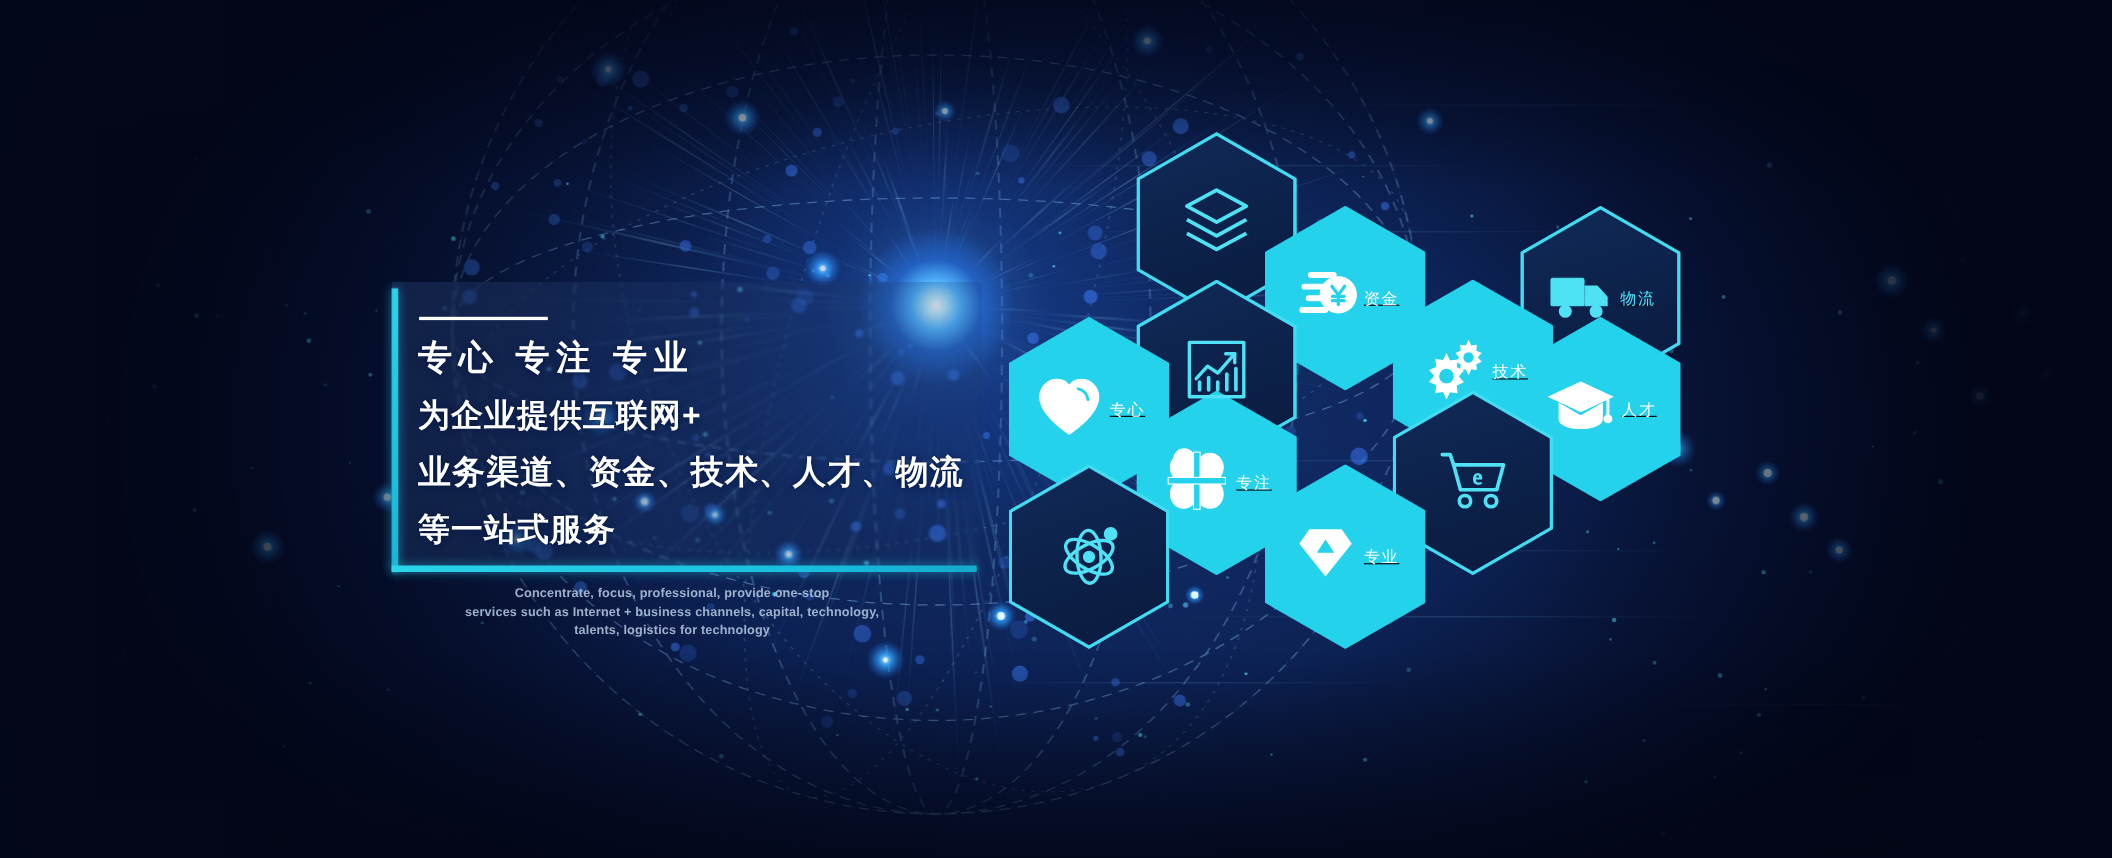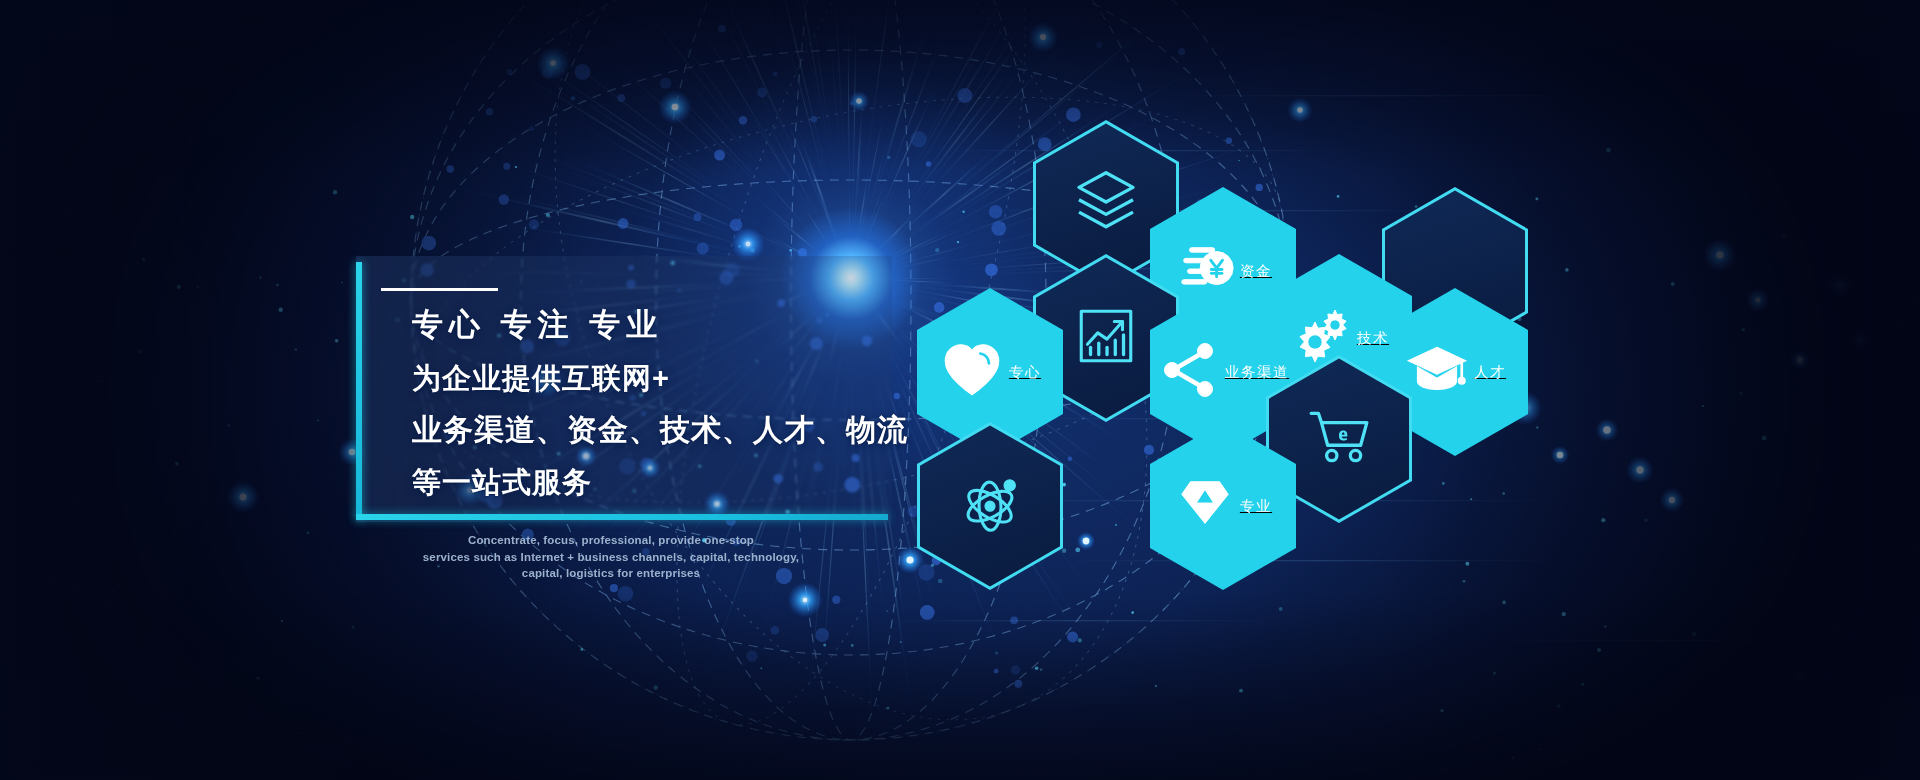--- a/index.html
+++ b/index.html
@@ -67,21 +67,20 @@
   .rule{
     position:absolute; left:381px; top:288px; width:117px; height:3px; background:#ffffff;
   }
   .headings{
     position:absolute; left:380px; top:298px; width:520px;
   }
   .h-line{
     color:#ffffff; font-weight:700; letter-spacing:.5px;
     text-shadow:0 2px 9px rgba(0,26,70,.85), 0 0 2px rgba(0,20,60,.8);
     white-space:nowrap;
-    margin-left:32px;
   }
   .h1{ font-size:31px; line-height:54px; letter-spacing:6px; }
   .h2{ font-size:29px; line-height:52px; letter-spacing:1px; }
   .h3{ font-size:30px; line-height:52px; letter-spacing:1px; }
   .h4{ font-size:29px; line-height:52px; letter-spacing:1px; }
 
   .subtitle{
     position:absolute; left:415px; top:532px; width:392px;
     text-align:center; color:#a9bfd8; font-size:11.5px; line-height:16.5px;
     letter-spacing:.15px; opacity:.92;font-weight:bold;
@@ -721,21 +720,21 @@
   <div class="headings">
     <div class="h-line h1">专心  专注  专业</div>
     <div class="h-line h2">为企业提供互联网+</div>
     <div class="h-line h3">业务渠道、资金、技术、人才、物流</div>
     <div class="h-line h4">等一站式服务</div>
   </div>
 
   <div class="subtitle">
     <div>Concentrate, focus, professional, provide one-stop</div>
     <div>services such as Internet + business channels, capital, technology,</div>
-    <div>capital, logistics for enterprises</div>
+    <div>talents, logistics for technology</div>
   </div>
 
   <div class="hexwrap" id="hexwrap">
       <div class="hex outline" style="left: 1033px; top: 120px;">
         <div class="shape"></div>
         <div class="inner"></div>
         <div class="content">
           <span class="ico" style="color: rgb(79, 226, 246);"><svg width="72" height="72" viewBox="0 0 64 64">
               <g stroke-width="3" stroke-linejoin="round" fill="none">
                 <path d="M32 6 56 19 32 32 8 19Z"></path>
@@ -762,20 +761,31 @@
                 <line x1="38.5" y1="32.5" x2="49.5" y2="32.5"></line>
                 <line x1="38.5" y1="36.5" x2="49.5" y2="36.5"></line>
               </g>
             </svg></span>
           <span class="label">资金</span>
         </div>
       </div>
       <div class="hex outline" style="left: 1382px; top: 187px;">
         <div class="shape"></div>
         <div class="inner"></div>
+        <div class="content">
+          <span class="ico" style="color: rgb(79, 226, 246);"><svg width="64" height="64" viewBox="0 0 64 64">
+              <g fill="currentColor">
+                <rect x="5" y="16" width="30" height="25" rx="1.5"></rect>
+                <path d="M36 23h11l9 10v8H36Z"></path>
+                <circle cx="18" cy="46" r="5.4"></circle>
+                <circle cx="46" cy="46" r="5.4"></circle>
+              </g>
+            </svg></span>
+          <span class="label">物流</span>
+        </div>
       </div>
       <div class="hex outline" style="left: 1033px; top: 254px;">
         <div class="shape"></div>
         <div class="inner"></div>
         <div class="content">
           <span class="ico" style="color: rgb(79, 226, 246);"><svg width="66" height="66" viewBox="0 0 64 64">
               <g stroke-width="3" fill="none" stroke-linejoin="round" stroke-linecap="round">
                 <rect x="8" y="8" width="48" height="48"></rect>
                 <polyline points="14,40 24,29 33,35 48,18"></polyline>
                 <polyline points="40,18 48,18 48,26"></polyline>
@@ -807,51 +817,51 @@
       <div class="hex filled" style="left: 917px; top: 288px;">
         <div class="shape"></div>
         <div class="content">
           <span class="ico" style="color: rgb(255, 255, 255);"><svg width="66" height="66" viewBox="0 0 64 64">
               <path fill="currentColor" d="M32 56S6 39.5 6 23.4C6 14.2 13 7.5 21.3 7.5c4.9 0 9 2.5 10.7 5.6 1.7-3.1 5.8-5.6 10.7-5.6C51 7.5 58 14.2 58 23.4 58 39.5 32 56 32 56Z"></path>
               <path d="M40 16c5 1 8 5 8.5 9.5" fill="none" stroke="#24d2ec" stroke-width="2.6" stroke-linecap="round"></path>
             </svg></span>
           <span class="label">专心</span>
         </div>
       </div>
-      <div class="hex filled" style="left: 1150px; top: 288px;">
-        <div class="shape"></div>
-        <div class="content">
-          <span class="ico" style="color: rgb(255, 255, 255);"><svg width="64" height="64" viewBox="0 0 64 64">
-              <g fill="currentColor" stroke="currentColor" stroke-width="4.6" stroke-linecap="round">
-                <line x1="16" y1="32" x2="47" y2="14"></line>
-                <line x1="16" y1="32" x2="47" y2="50"></line>
-              </g>
-              <g fill="currentColor">
-                <circle cx="15" cy="32" r="7.5"></circle>
-                <circle cx="48" cy="13" r="7.5"></circle>
-                <circle cx="48" cy="51" r="7.5"></circle>
-              </g>
-            </svg></span>
-          <span class="label">业务渠道</span>
-        </div>
-      </div>
       <div class="hex filled" style="left: 1382px; top: 288px;">
         <div class="shape"></div>
         <div class="content">
           <span class="ico" style="color: rgb(255, 255, 255);"><svg width="66" height="66" viewBox="0 0 64 64">
               <g fill="currentColor">
                 <path d="M32 10 60 23 32 36 4 23Z"></path>
                 <path d="M13 29v14c0 4.4 8.5 8 19 8s19-3.6 19-8V29L32 40Z"></path>
               </g>
               <g stroke="currentColor" stroke-width="2.6" fill="none" stroke-linecap="round">
                 <line x1="56" y1="25.6" x2="56" y2="40"></line>
                 <circle cx="56" cy="42.5" r="2.6" fill="currentColor"></circle>
               </g>
             </svg></span>
           <span class="label">人才</span>
+        </div>
+      </div>
+      <div class="hex filled" style="left: 1033px; top: 355px;">
+        <div class="shape"></div>
+        <div class="content">
+          <span class="ico" style="color: rgb(255, 255, 255);"><svg width="64" height="64" viewBox="0 0 64 64">
+              <g fill="currentColor">
+                <path d="M30 30V12.5C30 7.3 25.8 3 20.6 3S11 7.3 11 12.5 15.3 22 20.5 22H30Z" transform="translate(0,0)"></path>
+                <ellipse cx="20" cy="20" rx="12" ry="13"></ellipse>
+                <ellipse cx="44" cy="20" rx="12" ry="13"></ellipse>
+                <ellipse cx="20" cy="44" rx="12" ry="13"></ellipse>
+                <ellipse cx="44" cy="44" rx="12" ry="13"></ellipse>
+                <rect x="29" y="6" width="6" height="52" fill="#24d2ec"></rect>
+                <rect x="6" y="29" width="52" height="6" fill="#24d2ec"></rect>
+              </g>
+            </svg></span>
+          <span class="label">专注</span>
         </div>
       </div>
       <div class="hex outline" style="left: 1266px; top: 355px;">
         <div class="shape"></div>
         <div class="inner"></div>
         <div class="content">
           <span class="ico" style="color: rgb(79, 226, 246);"><svg width="66" height="66" viewBox="0 0 64 64">
               <g fill="none" stroke="currentColor" stroke-width="3.2" stroke-linecap="round" stroke-linejoin="round">
                 <path d="M5 9h7l3 9"></path>
                 <path d="M15 18h44l-6 22H21Z"></path>

